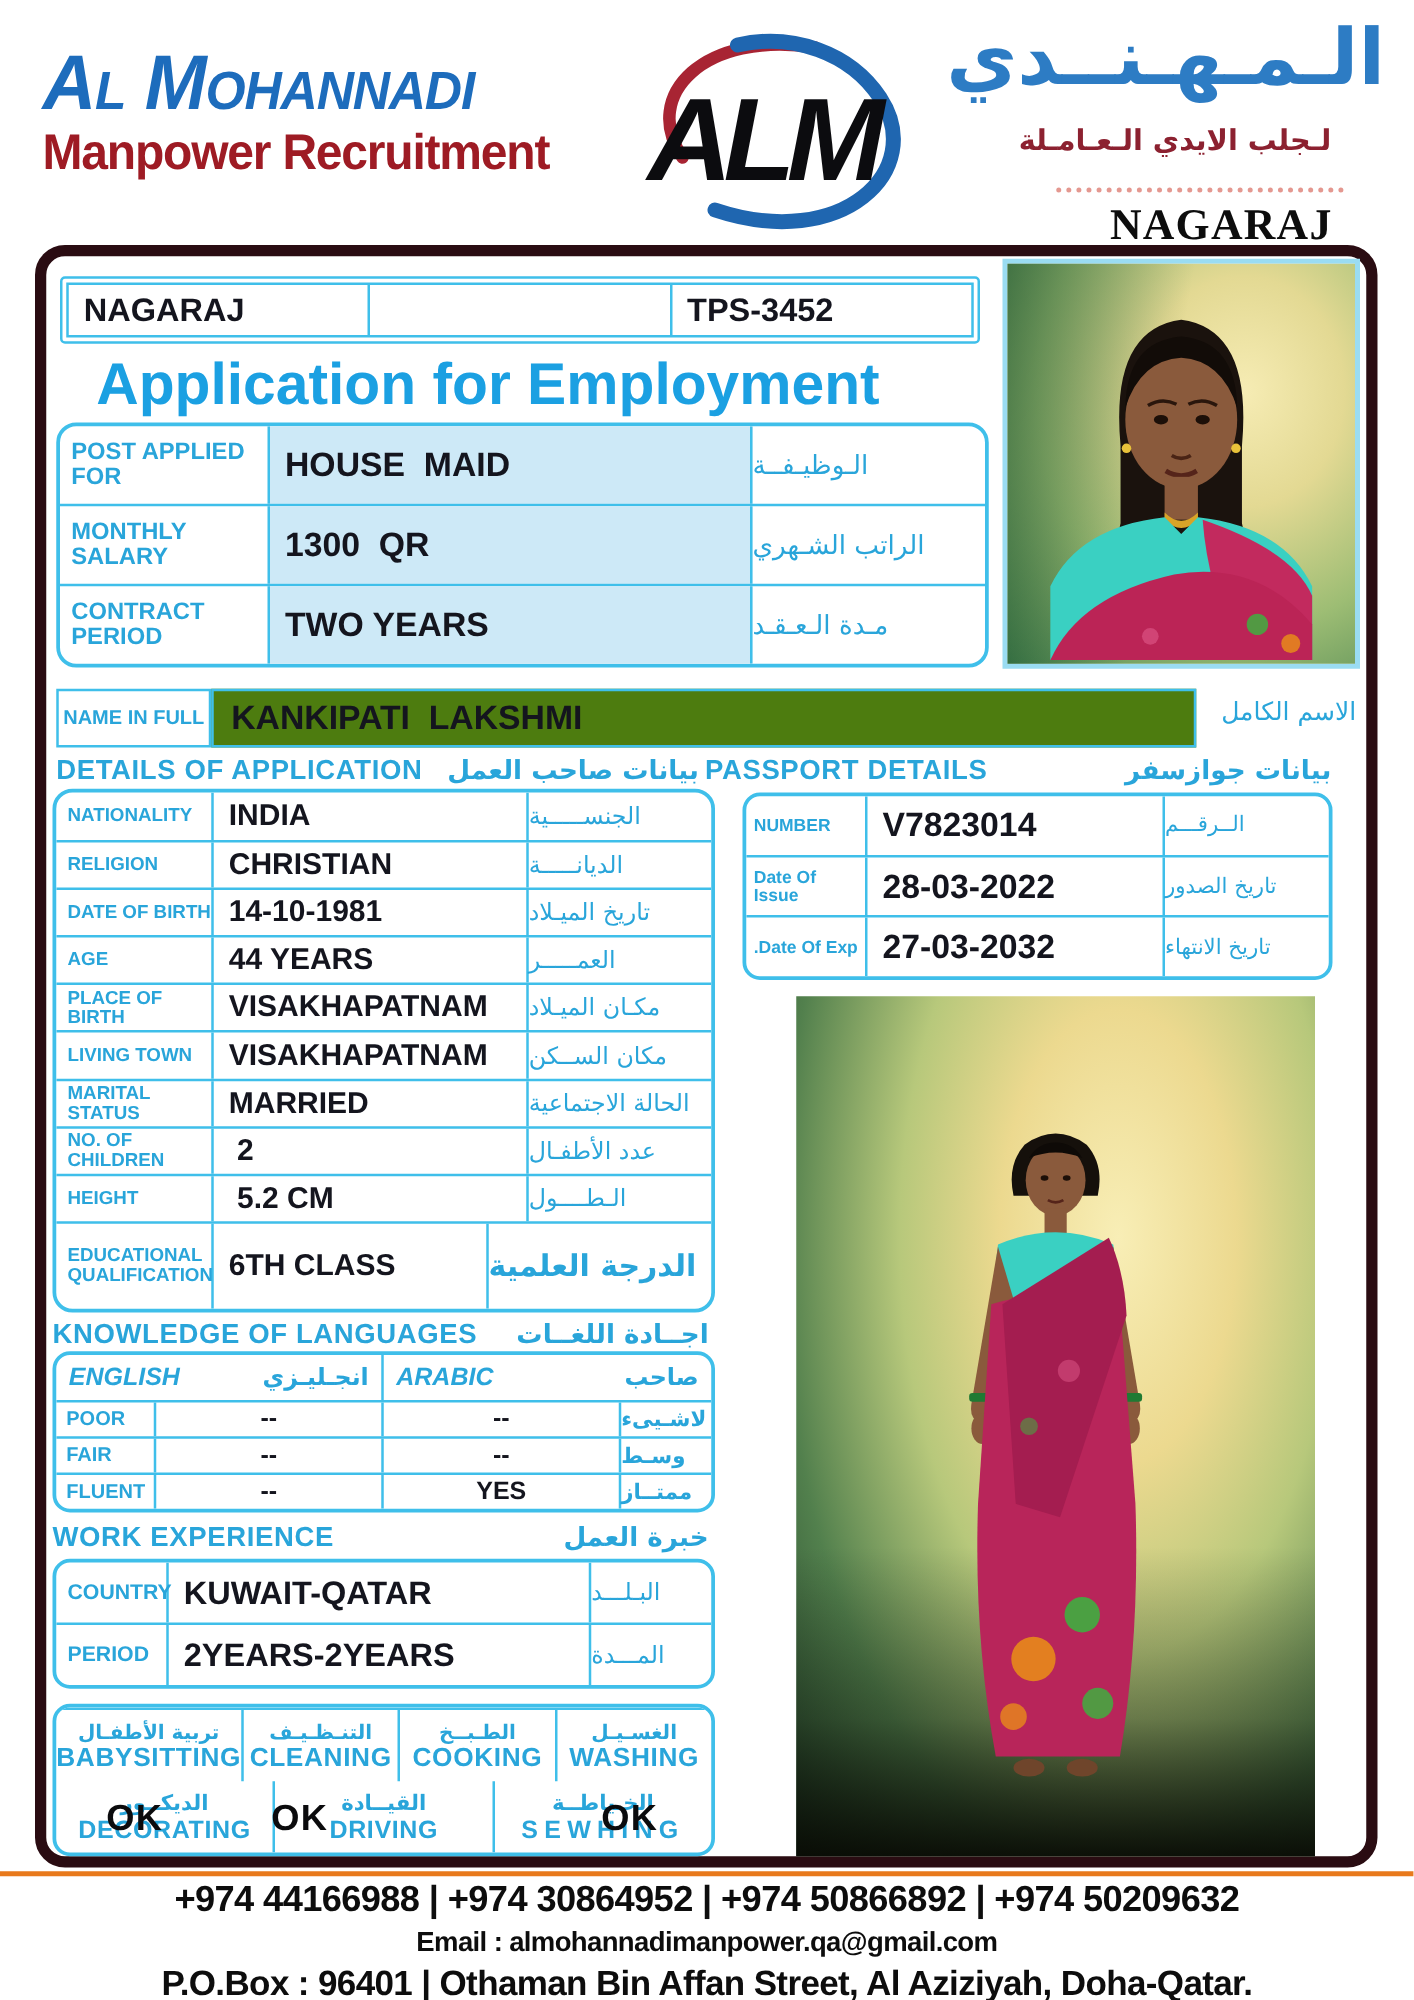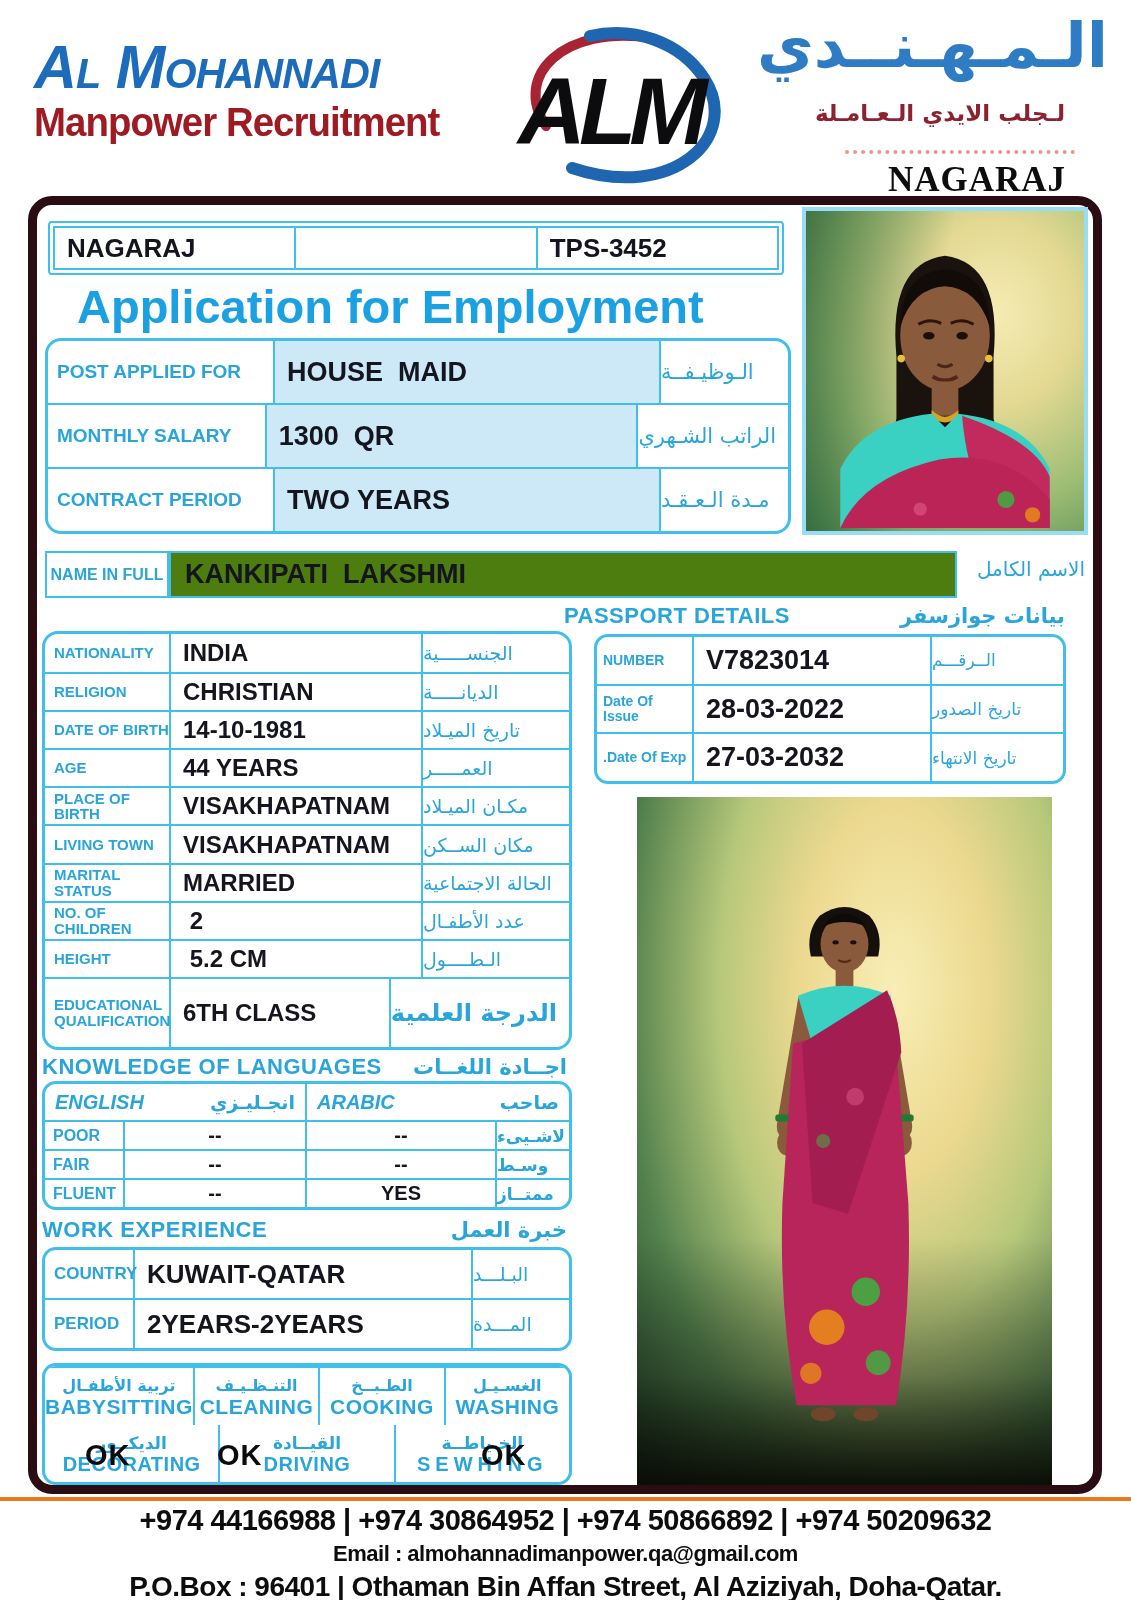--- a/index.html
+++ b/index.html
@@ -59,21 +59,21 @@
   .ftr + .ftr{border-top:2px solid #3fbfea;}
   .c-label{display:flex;align-items:center;color:#29a5da;font-weight:bold;
            border-right:2px solid #3fbfea;padding-left:9px;line-height:1.05;}
   .c-value{display:flex;align-items:center;font-weight:bold;color:#14151e;
            border-right:2px solid #3fbfea;padding-left:12px;white-space:pre;}
   .c-arabic{display:flex;align-items:center;justify-content:flex-end;color:#29a5da;
             padding-right:12px;font-family:"DejaVu Sans",sans-serif;direction:rtl;white-space:nowrap;}
 
   
   .jt{left:8px;top:133px;width:746px;height:196px;}
-  .jt .c-label{width:227px;font-size:19px;}
+  .jt .c-label{width:168px;font-size:19px;}
   .jt .c-value{width:386px;background:#cde9f7;font-size:27px;}
   .jt .c-arabic{flex:1;font-size:21px;}
 
   
   .name-label{position:absolute;left:8px;top:346px;width:124px;height:47px;
               border:2px solid #3fbfea;display:flex;align-items:center;justify-content:center;
               color:#29a5da;font-weight:bold;font-size:16px;background:#fff;}
   .name-value{position:absolute;left:132px;top:346px;width:788px;height:47px;
               border:2px solid #3fbfea;background:#4d7c0f;display:flex;align-items:center;
               padding-left:14px;font-weight:bold;font-size:27px;color:#14151e;white-space:pre;}
@@ -232,20 +232,24 @@
         <div class="c-label">CONTRACT PERIOD</div>
         <div class="c-value">TWO YEARS</div>
         <div class="c-arabic">مـدة الـعـقـد</div>
       </div>
     </div>
 
     <div class="name-label">NAME IN FULL</div>
     <div class="name-value">KANKIPATI  LAKSHMI</div>
     <div class="name-arabic">الاسم الكامل</div>
 
+    <div class="sec sec-details">
+      <span class="sec-en">DETAILS OF APPLICATION</span>
+      <span class="sec-ar">بيانات صاحب العمل</span>
+    </div>
     <div class="sec sec-passport">
       <span class="sec-en">PASSPORT DETAILS</span>
       <span class="sec-ar">بيانات جوازسفر</span>
     </div>
 
     <div class="ft dt">
       <div class="ftr">
         <div class="c-label">NATIONALITY</div>
         <div class="c-value">INDIA</div>
         <div class="c-arabic">الجنســـــية</div>

